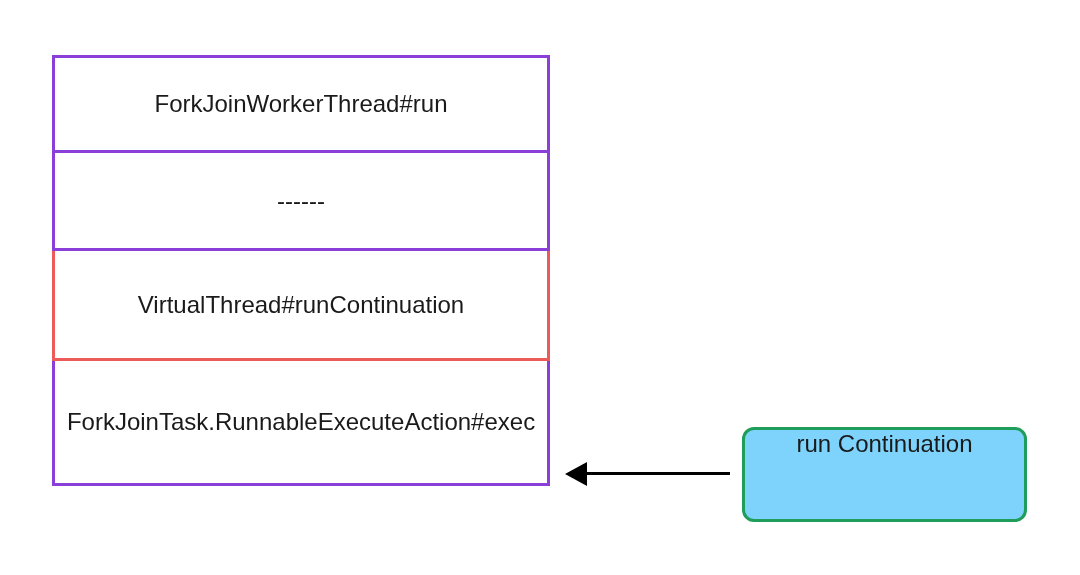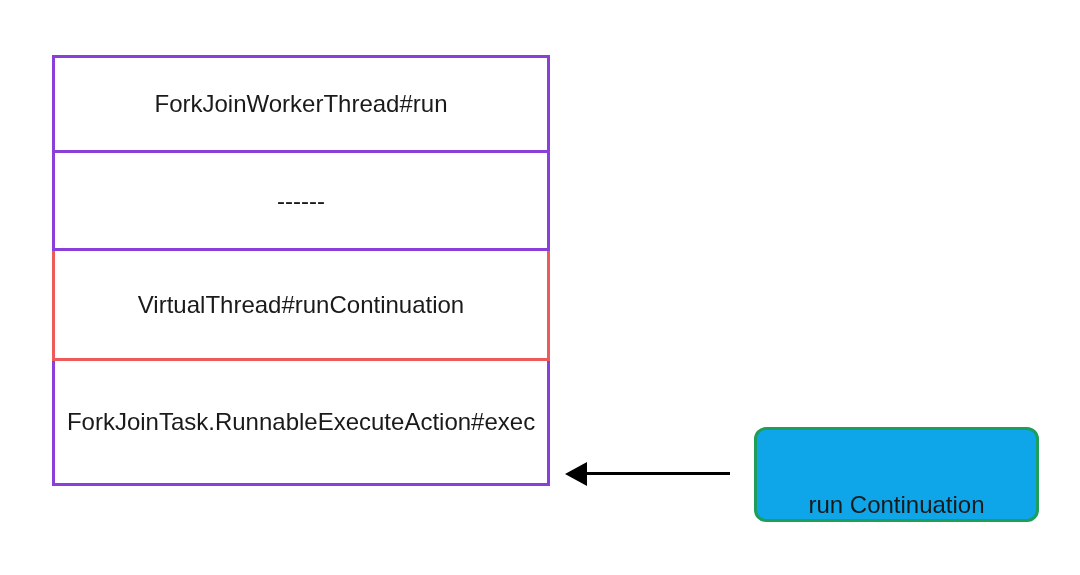--- a/index.html
+++ b/index.html
@@ -61,27 +61,26 @@
       background: #8b3fd9;
     }
     .side-box {
       position: absolute;
       left: 742px;
       top: 427px;
       width: 285px;
       height: 95px;
       border: 3px solid #1e9e5a;
       border-radius: 12px;
-      background: #0ea5e9;
+      background: #7dd3fc;
       display: flex;
-      align-items: flex-end;
+      align-items: flex-start;
       justify-content: center;
       font-size: 24px;
       color: #1a1a1a;
-      margin-left: 12px;
     }
     .arrow {
       position: absolute;
       left: 565px;
       top: 471px;
       width: 165px;
       height: 6px;
     }
     .arrow-line {
       position: absolute;

